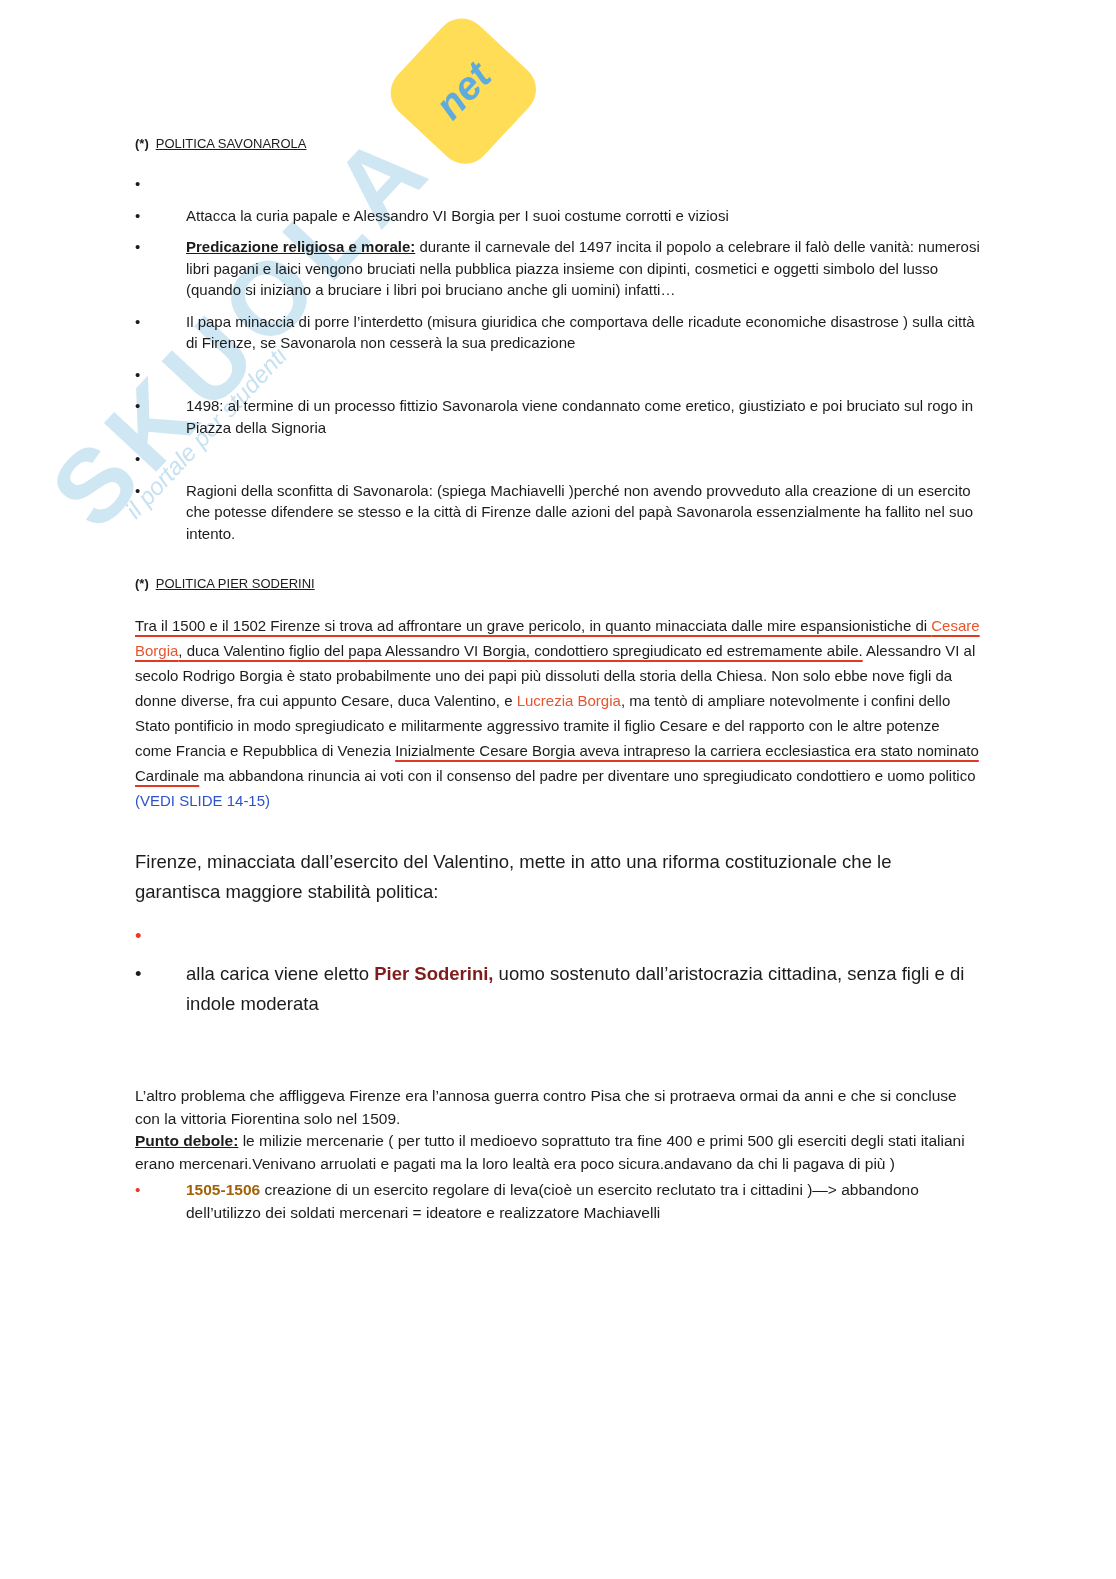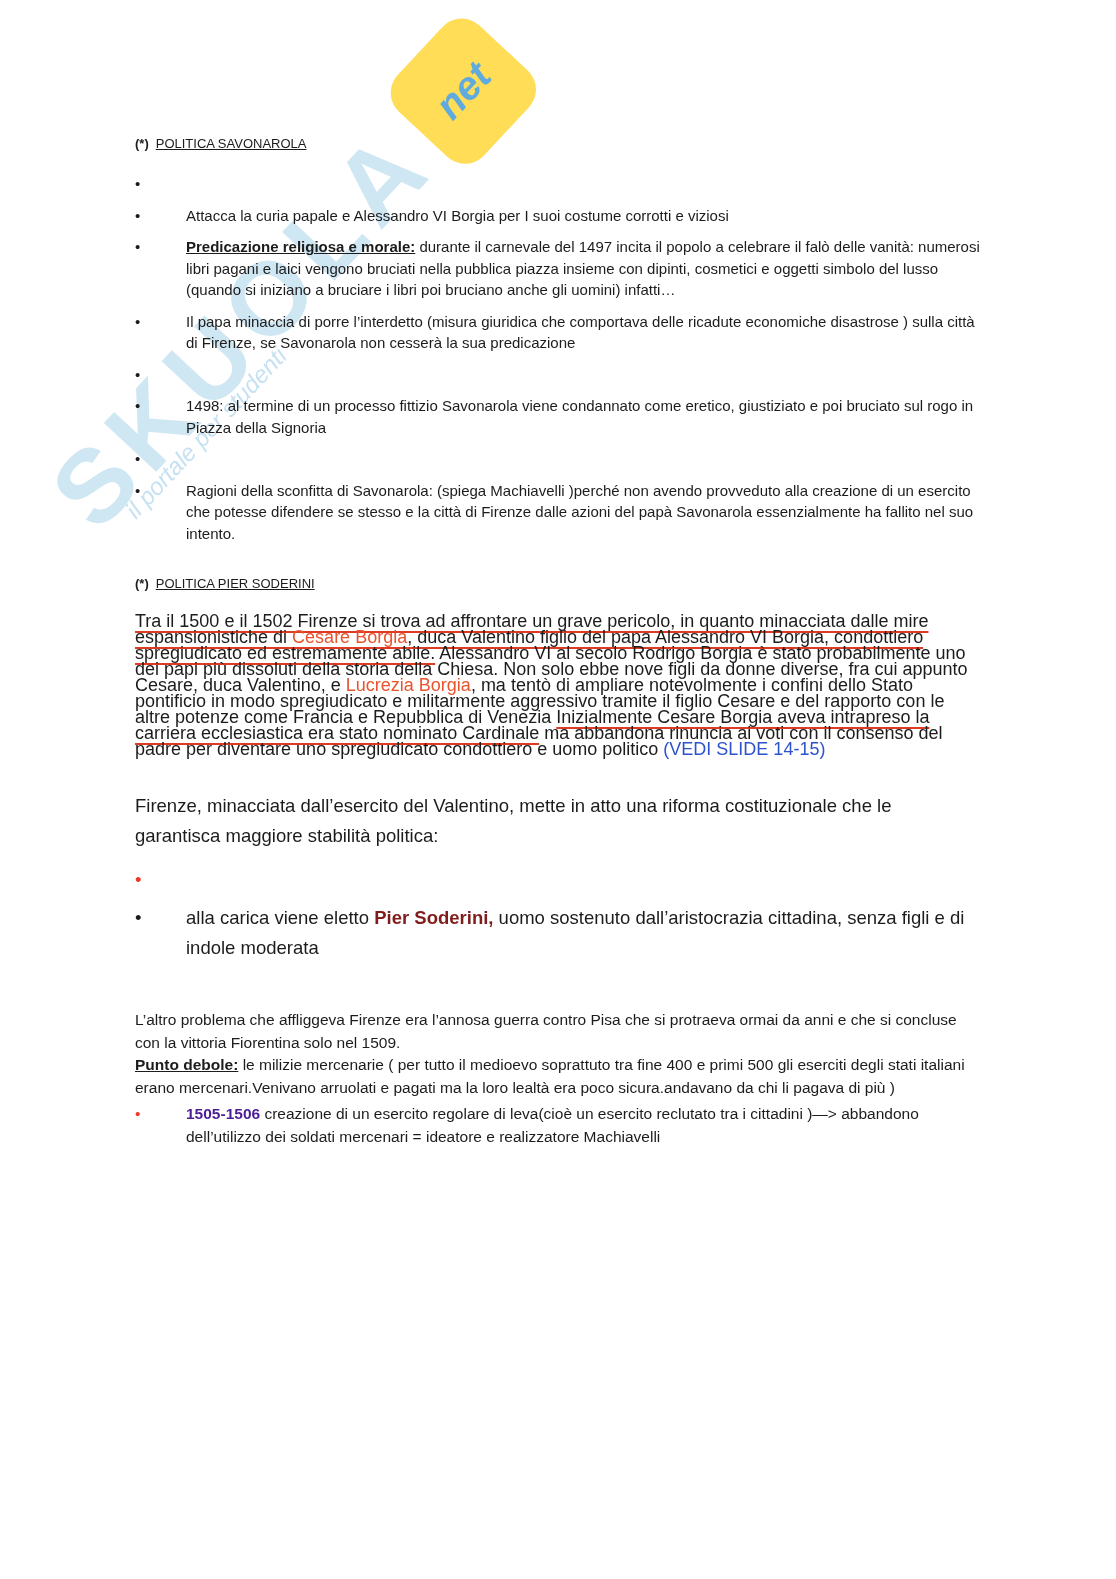--- a/index.html
+++ b/index.html
@@ -83,21 +83,21 @@
   }
   .h-marker { font-weight: bold; margin-right: 7px; }
   .h-title  { text-decoration: underline; }
 
   .b  { font-weight: bold; }
   .u  { text-decoration: underline; }
   .bu { font-weight: bold; text-decoration: underline; }
 
   .orange { color: #e8542e; }
   .red    { color: #ee3724; }
-  .redb   { color: #4c1d95; font-weight: bold; }
+  .redb   { color: #a16207; font-weight: bold; }
   .maroon { color: #7f1d1d; font-weight: bold; }
   .blue   { color: #2d53cc; }
 
   .redline {
     text-decoration: underline;
     text-decoration-color: #df3a22;
     text-decoration-thickness: 1.5px;
     text-underline-offset: 4px;
   }
 
@@ -105,39 +105,39 @@
     display: flex;
     font-size: 15px;
     line-height: 21.5px;
     margin-bottom: 10px;
   }
   .li .marker { flex: 0 0 51px; }
 
   .sec2-h { margin-top: 32px; }
 
   .p-std {
-    font-size: 18px;
-    line-height: 16px;
+    font-size: 15px;
+    line-height: 25px;
   }
 
   .big-block { margin-top: 34px; }
   .p-big {
     font-size: 18.5px;
     line-height: 30px;
   }
   .big-bullets { margin-top: 14px; }
   .li-big {
     display: flex;
     font-size: 18.5px;
     line-height: 30px;
     margin-bottom: 8px;
   }
   .li-big .marker { flex: 0 0 51px; }
 
-  .pisa-block { margin-top: 46px; }
+  .pisa-block { margin-top: 66px; }
   .p-mid {
     font-size: 15.5px;
     line-height: 22.5px;
   }
   .li-mid {
     display: flex;
     font-size: 15.5px;
     line-height: 22.5px;
     margin: 4px 0;
   }

